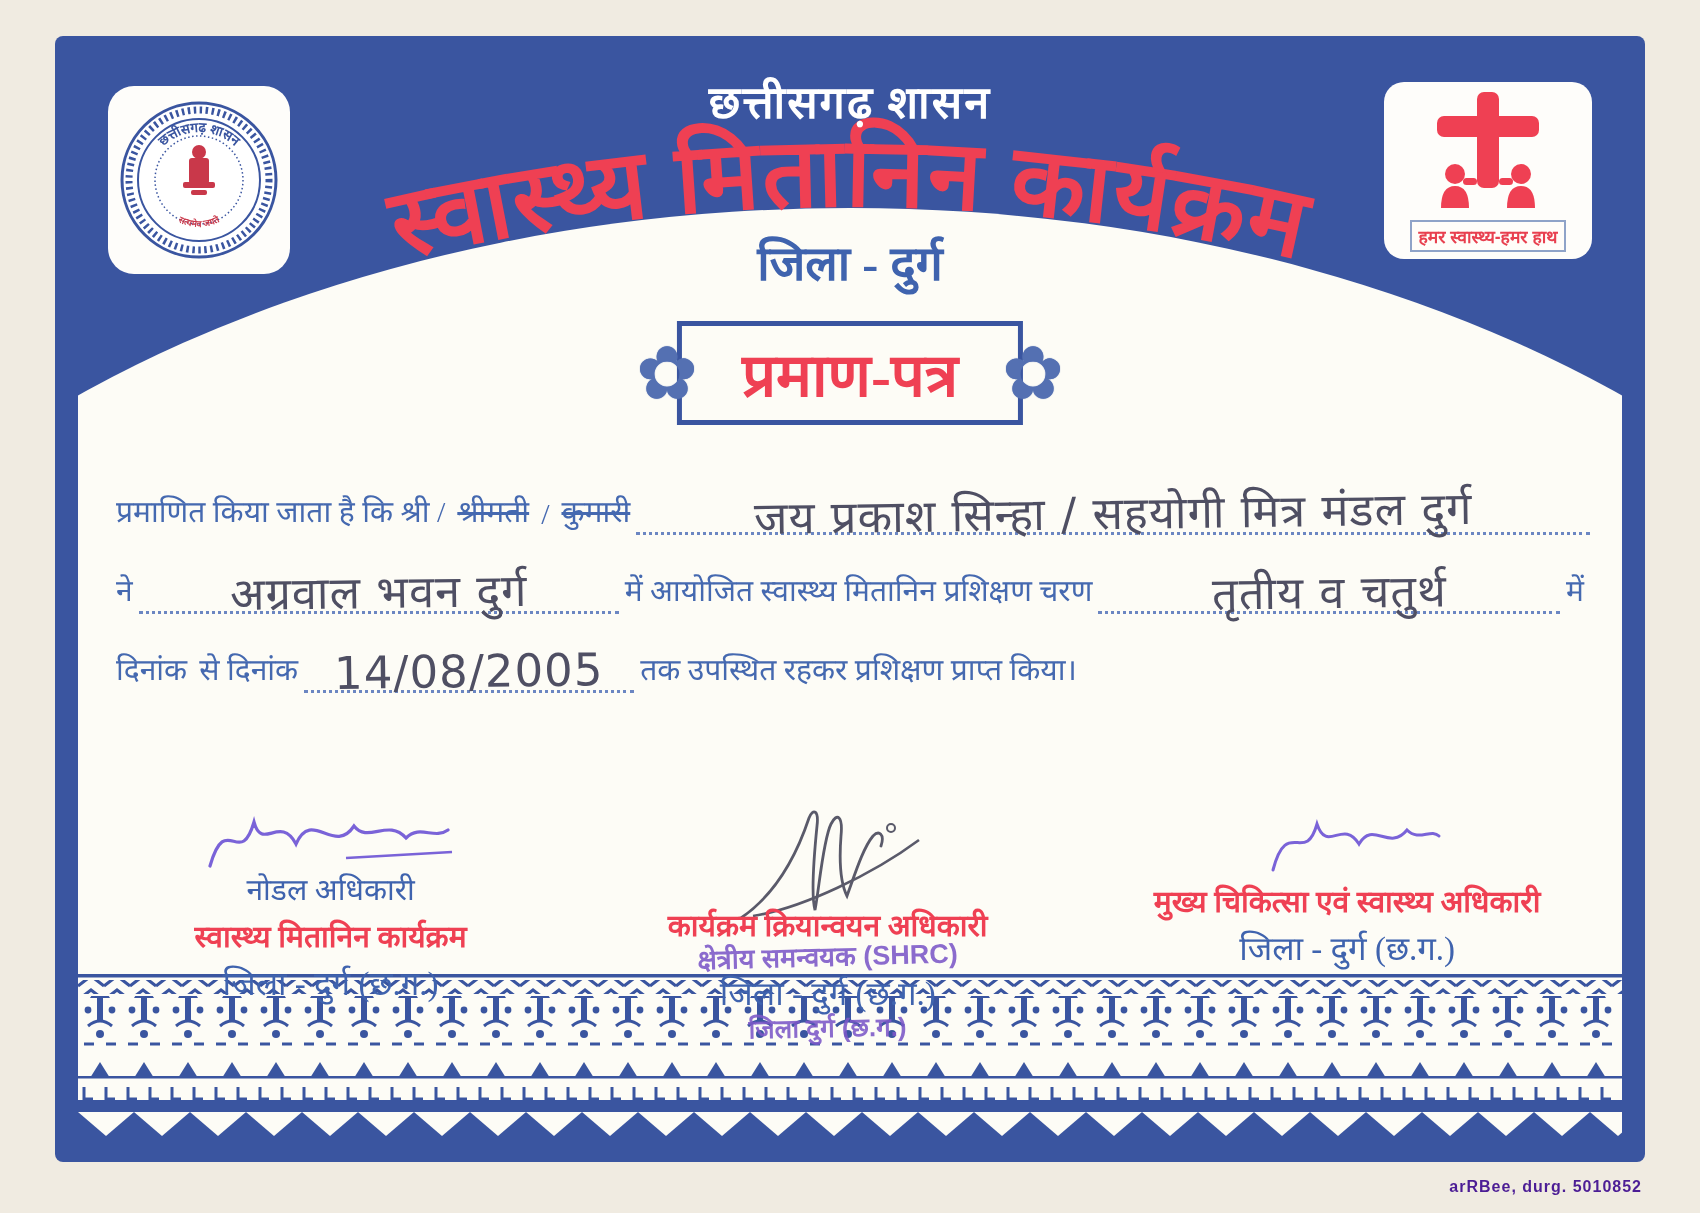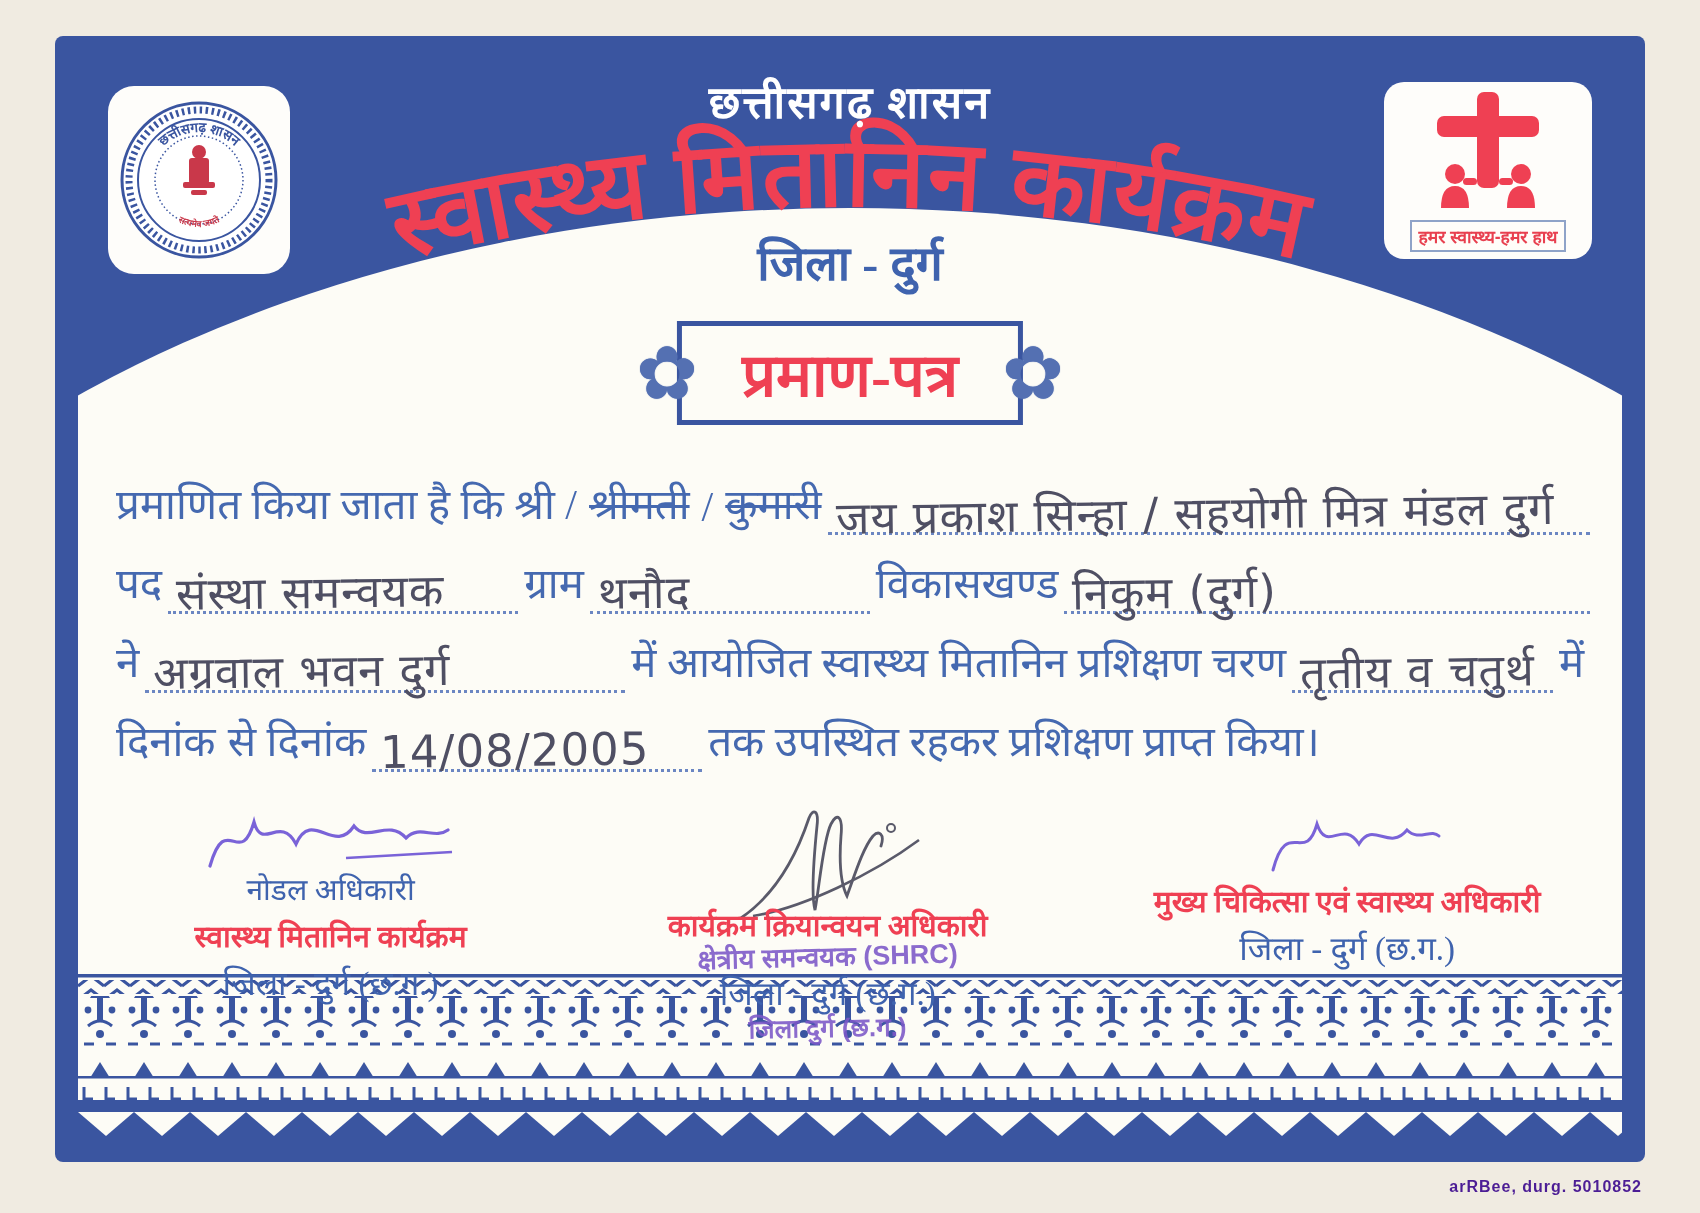--- a/index.html
+++ b/index.html
@@ -56,24 +56,24 @@
     border:5px solid #3a55a0; background:#fdfcf6; padding:6px 60px;
     font-size:60px; font-weight:bold; color:#ef4053; z-index:7; white-space:nowrap;
   }
   .flower { position:absolute; top:50%; transform:translateY(-50%); color:#5470b2; font-size:74px; line-height:1;
             font-family:"DejaVu Sans",sans-serif; text-shadow:0 0 1px #5470b2; }
   .flower.left  { left:-46px; }
   .flower.right { right:-46px; }
   
   .form { position:absolute; left:32px; right:32px; top:398px; z-index:4; }
   .frow { display:flex; align-items:flex-end; height:79px; }
-  .printed { color:#4569b0; font-size:42px; white-space:nowrap; padding:0 6px 4px 6px; }
+  .printed { color:#4569b0; font-size:30px; white-space:nowrap; padding:0 6px 4px 6px; }
   .struck { text-decoration:line-through; text-decoration-thickness:3px; }
   .fill {
-    border-bottom:3px dotted #6b86c2; overflow:visible;
+    border-bottom:3px dotted #6b86c2; text-align:center; overflow:visible;
     padding:0 8px;
   }
   .grow { flex:1; }
   .hw {
     display:inline-block; color:#4f4f63; font-size:45px; line-height:0.95;
     font-family:"DejaVu Sans",sans-serif; transform:rotate(-0.8deg) translateY(4px);
     white-space:nowrap; letter-spacing:1px;
   }
   
   .sigs { position:absolute; left:30px; right:30px; top:742px; display:flex; z-index:4; }
@@ -175,34 +175,20 @@
       <div class="frow">
         <span class="printed">प्रमाणित किया जाता है कि श्री /</span>
         <span class="printed struck">श्रीमती</span>
         <span class="printed">/</span>
         <span class="printed struck">कुमारी</span>
         <span class="fill grow">
           <span class="hw">जय प्रकाश सिन्हा / सहयोगी मित्र मंडल दुर्ग</span>
         </span>
       </div>
 
-      <div class="frow">
-        <span class="printed">पद</span>
-        <span class="fill" style="min-width:350px;">
-          <span class="hw">संस्था समन्वयक</span>
-        </span>
-        <span class="printed">ग्राम</span>
-        <span class="fill" style="min-width:280px;">
-          <span class="hw">थनौद</span>
-        </span>
-        <span class="printed">विकासखण्ड</span>
-        <span class="fill grow">
-          <span class="hw">निकुम (दुर्ग)</span>
-        </span>
-      </div>
 
       <div class="frow">
         <span class="printed">ने</span>
         <span class="fill" style="min-width:480px;">
           <span class="hw">अग्रवाल भवन दुर्ग</span>
         </span>
         <span class="printed">में आयोजित स्वास्थ्य मितानिन प्रशिक्षण चरण</span>
         <span class="fill grow">
           <span class="hw">तृतीय व चतुर्थ</span>
         </span>

